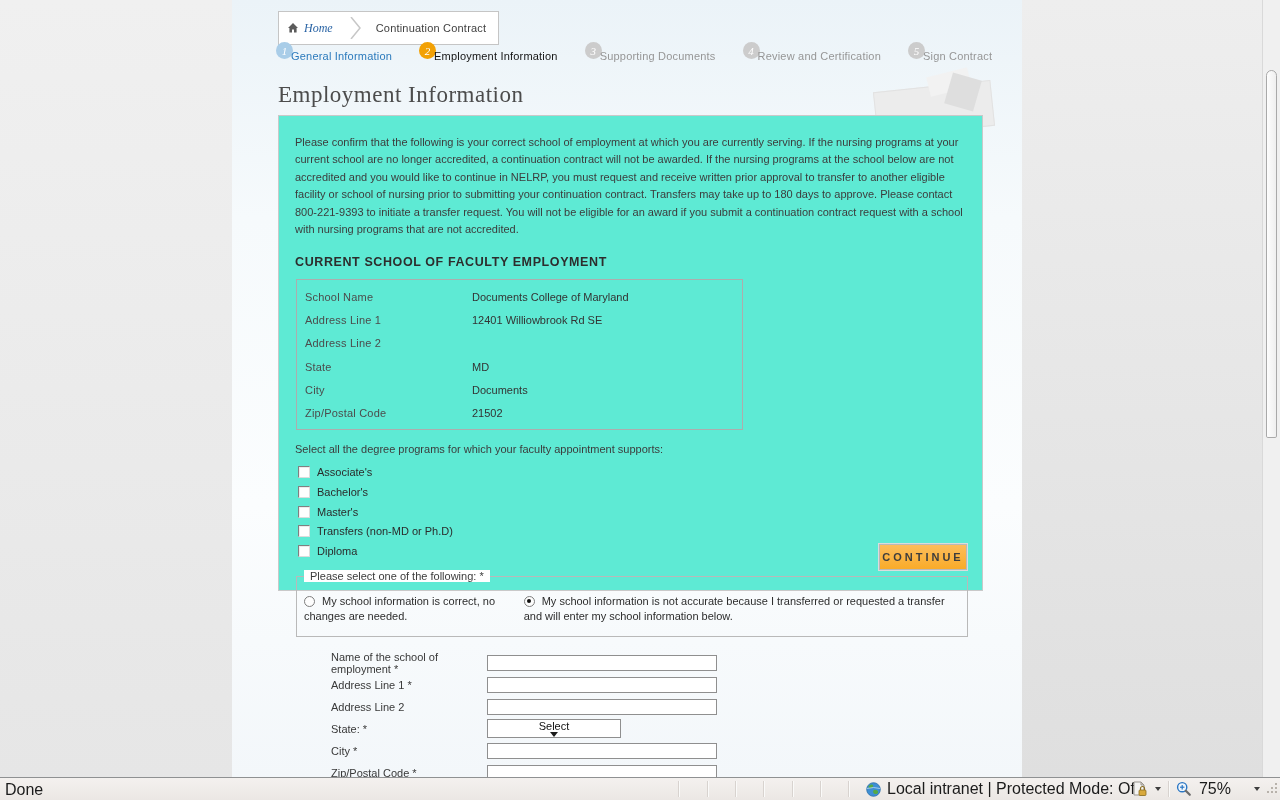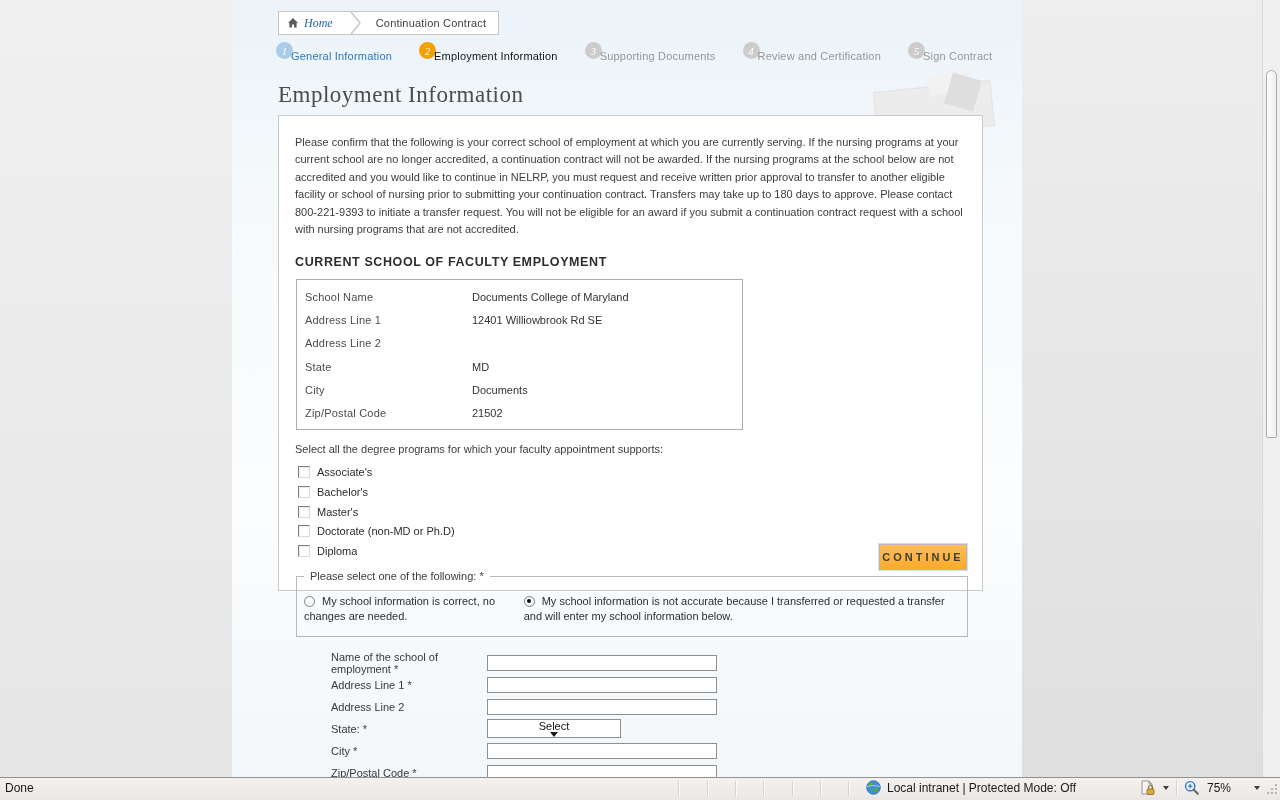--- a/index.html
+++ b/index.html
@@ -16,21 +16,21 @@
                background:linear-gradient(180deg,#eeeeee,#dfdfdf); }
 
   
   .scrollbar { position:absolute; right:0; top:0; width:18px; height:777px;
                background:#f0f0f0; border-left:1px solid #d9d9d9; }
   .scroll-thumb { position:absolute; left:3px; top:70px; width:11px; height:368px;
                background:linear-gradient(90deg,#fdfdfd,#efefef); border:1px solid #a9a9a9;
                border-radius:6px 6px 2px 2px; }
 
   
-  .breadcrumb { position:absolute; left:278px; top:11px; height:24px; background:#fff;
+  .breadcrumb { position:absolute; left:278px; top:11px; height:34px; background:#fff;
                border:1px solid #c5c5c5; display:flex; align-items:center; padding:0 12px 0 8px; z-index:3; }
   .crumb-home { font:italic 12px "Liberation Serif",serif; color:#2a64a5; margin:0 16px 0 5px; }
   .crumb-sep  { color:#c9c9c9; }
   .crumb-current { font-size:11px; color:#3f3f3f; margin-left:14px; letter-spacing:0.2px; }
 
   
   .steps { position:absolute; left:276px; top:42px; display:flex; z-index:3; }
   .step  { display:flex; margin-right:27px; }
   .step-num { width:17px; height:17px; border-radius:50%; color:#fff; flex:0 0 17px;
               font:italic 11px "Liberation Serif",serif; display:flex; align-items:center;
@@ -49,21 +49,21 @@
 
   
   .paper1 { position:absolute; left:875px; top:86px; width:118px; height:46px; background:#ececec;
             border:1px solid #e2e2e2; transform:rotate(-6deg); z-index:1; }
   .paper2 { position:absolute; left:948px; top:76px; width:30px; height:32px; background:#dedede;
             transform:rotate(16deg); z-index:1; }
   .paper3 { position:absolute; left:928px; top:72px; width:42px; height:20px; background:#f2f2f2;
             transform:rotate(-14deg); z-index:1; }
 
   
-  .panel { position:absolute; left:278px; top:115px; width:705px; height:476px; background:#ffffff;
+  .panel { position:absolute; left:278px; top:115px; width:705px; height:476px; background:#5eead4;
            border:1px solid #c9c9c9; z-index:2; padding:18px 16px 0 16px; }
 
   .intro { font-size:11px; color:#3c3c3c; line-height:17.4px; width:676px; }
 
   .section-heading { margin-top:17px; font-size:12.5px; font-weight:bold; color:#2d2d2d;
                      letter-spacing:0.6px; }
 
   .school-table { margin-top:10px; margin-left:1px; width:447px; border:1px solid #adadad;
                   padding:5px 0 4px 0; }
   .srow { display:flex; align-items:center; height:23.2px; padding-left:8px; }
@@ -104,21 +104,21 @@
 
   .continue-btn { position:absolute; right:15px; bottom:20px; width:88px; height:26px;
             background:linear-gradient(180deg,#fcbd5b 0%,#f9ab29 100%);
             border:1px solid #b9b9b9; outline:1px solid #dcdcdc;
             font-family:"Liberation Sans",sans-serif; font-size:11px; font-weight:bold;
             letter-spacing:3px; color:#3d3d3d; cursor:pointer; }
 
   
   .statusbar { position:absolute; left:0; bottom:0; width:1280px; height:23px;
             background:linear-gradient(180deg,#f4f1ef,#ebe7e4); border-top:1px solid #8f9192;
-            font-size:12px; color:#1b1b1b; z-index:5;padding-left:16px; }
+            font-size:16px; color:#1b1b1b; z-index:5;padding-left:16px; }
   .status-done { position:absolute; left:5px; top:3px; }
   .sb-sep { position:absolute; top:3px; bottom:3px; width:1px; background:#d8d3cf;
             box-shadow:1px 0 0 #fafaf9; }
   .status-zone { position:absolute; left:866px; top:2px; display:flex; align-items:center; gap:6px; }
   .status-right { position:absolute; right:20px; top:2px; display:flex; align-items:center; gap:7px; }
   .caret { width:0; height:0; border-left:3.5px solid transparent; border-right:3.5px solid transparent;
            border-top:4.5px solid #3e3e3e; }
   .sb-vsep { width:1px; height:16px; background:#d8d3cf; box-shadow:1px 0 0 #fafaf9; }
   .grip { position:absolute; right:1px; bottom:1px; }
 </style>
@@ -217,21 +217,21 @@
       <div class="degree-item">
         <span class="checkbox"></span>
         <span class="opt-label">Bachelor's</span>
       </div>
       <div class="degree-item">
         <span class="checkbox"></span>
         <span class="opt-label">Master's</span>
       </div>
       <div class="degree-item">
         <span class="checkbox"></span>
-        <span class="opt-label">Doctorate (non-MD or Ph.D)</span>
+        <span class="opt-label">Transfers (non-MD or Ph.D)</span>
       </div>
       <div class="degree-item">
         <span class="checkbox"></span>
         <span class="opt-label">Diploma</span>
       </div>
     </div>
 
     <div class="choice-box">
       <span class="choice-legend">Please select one of the following: *</span>
       <div class="choice-row">

